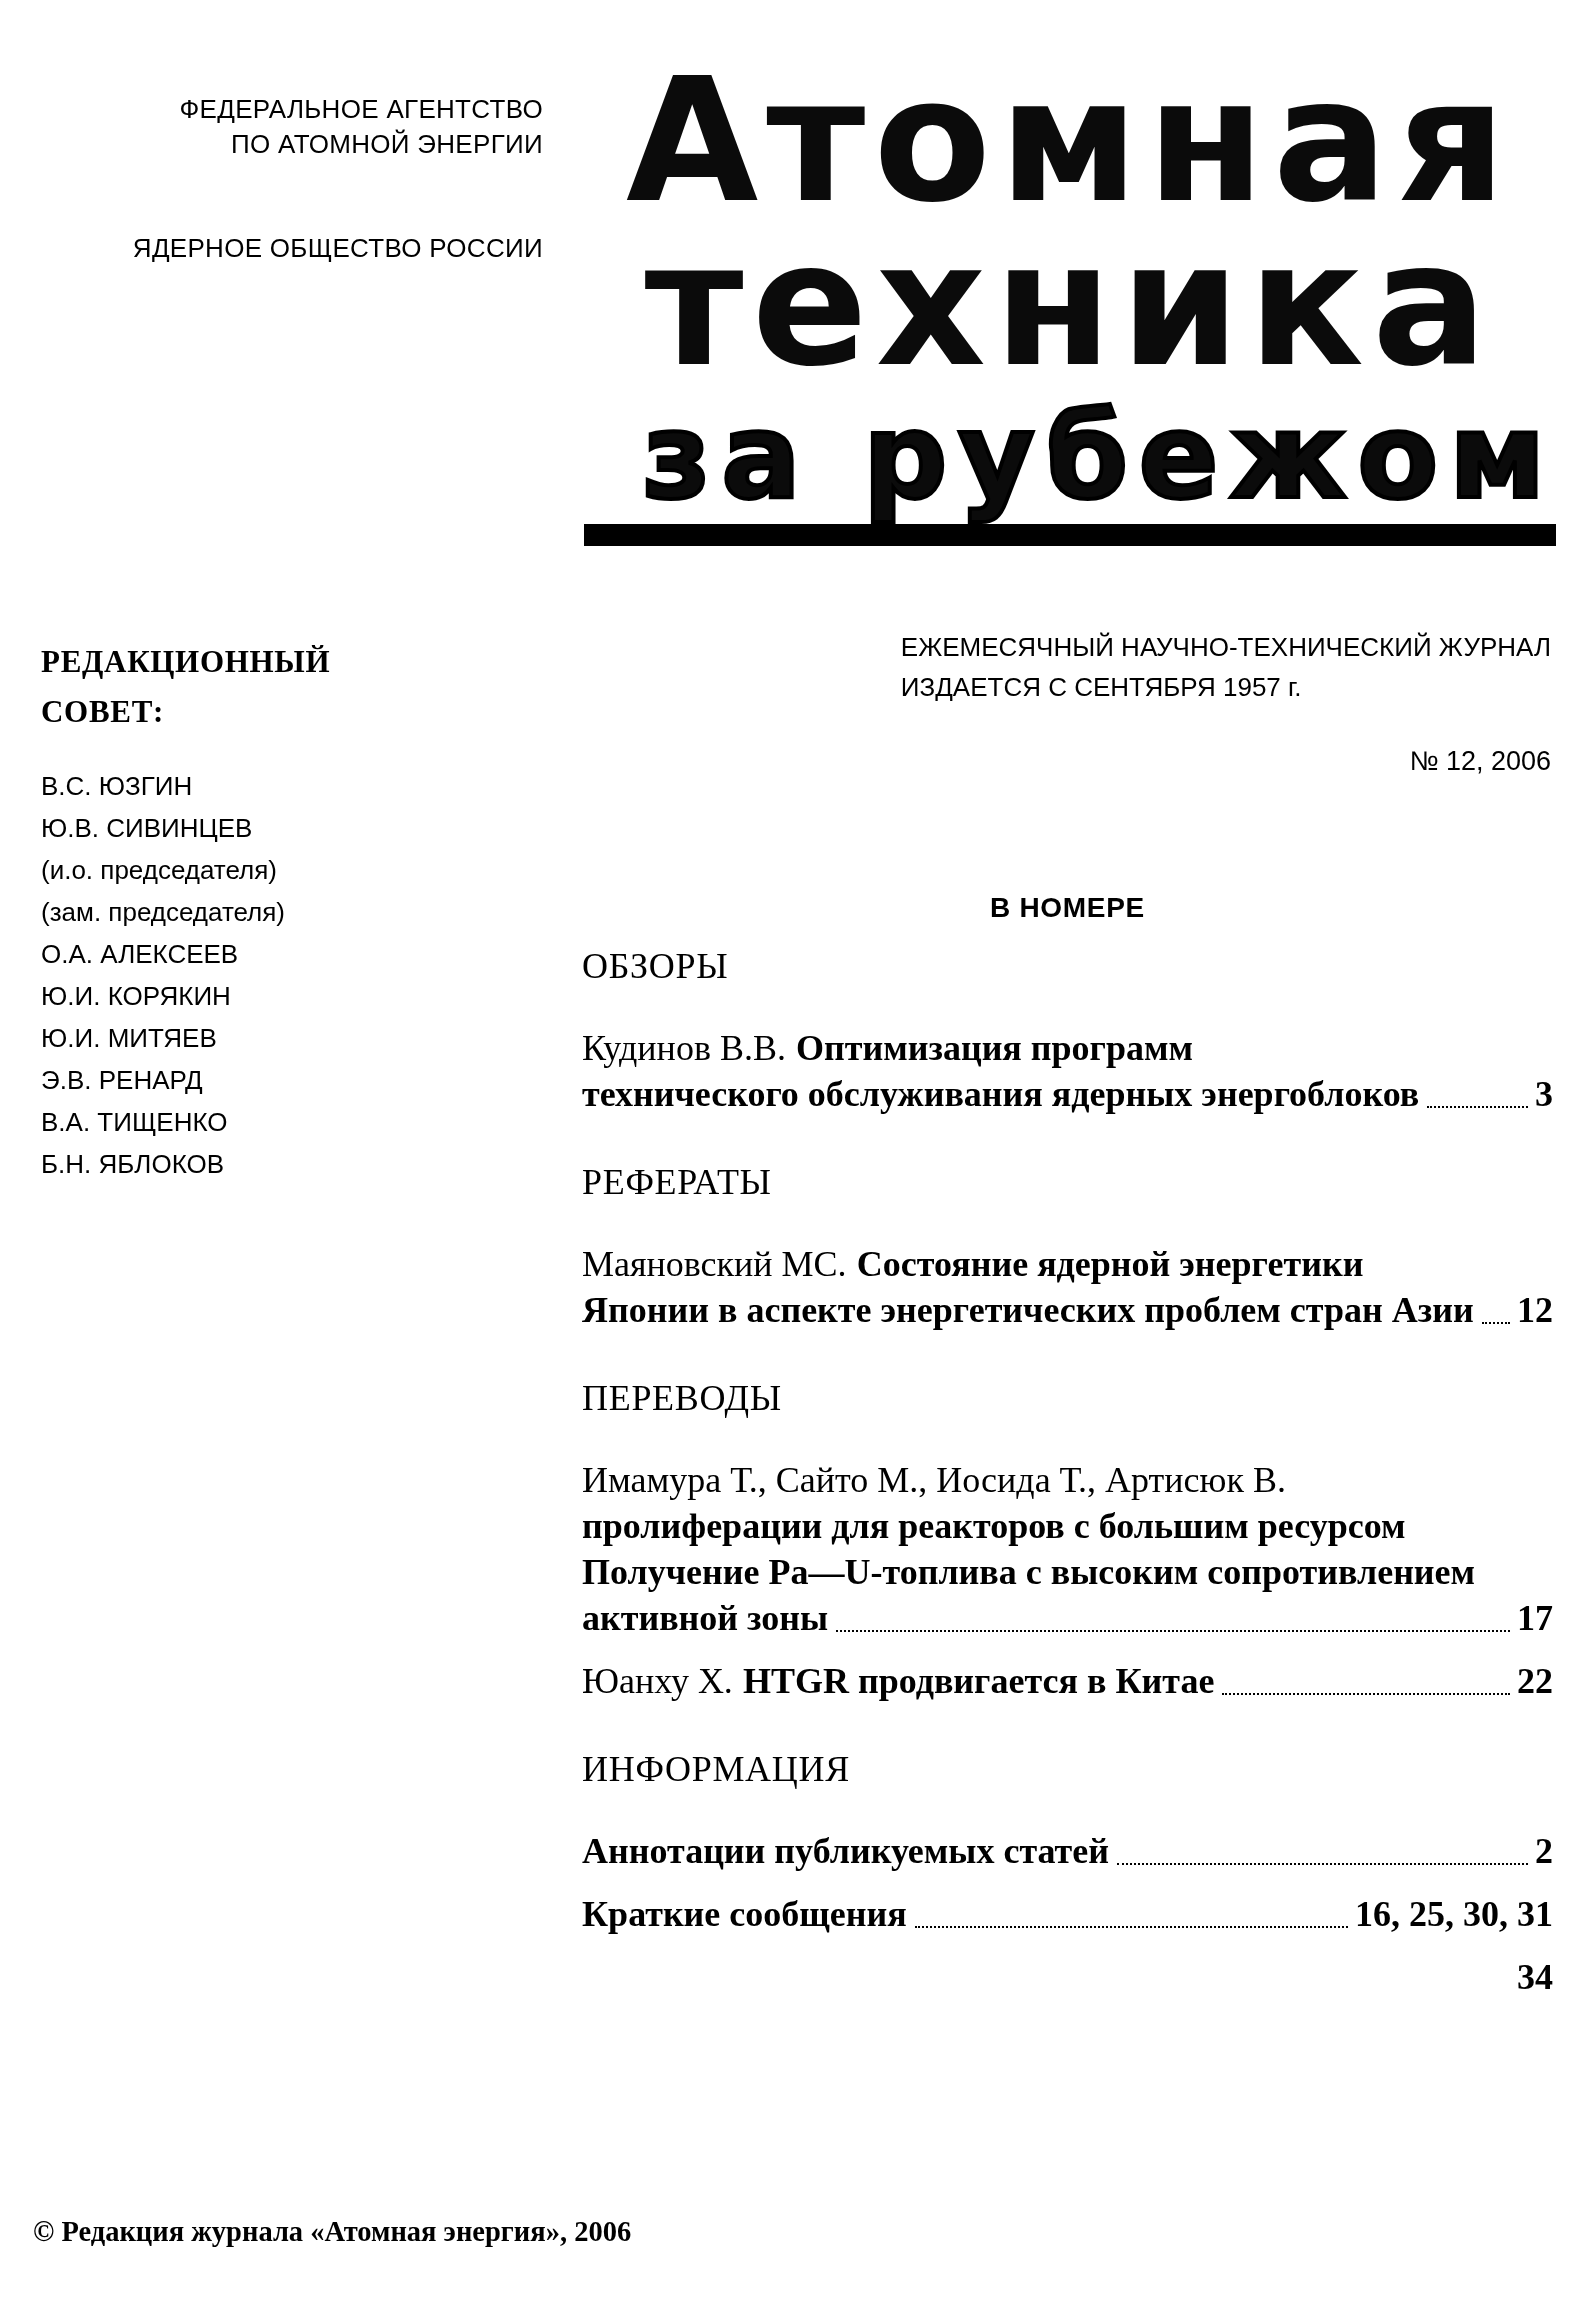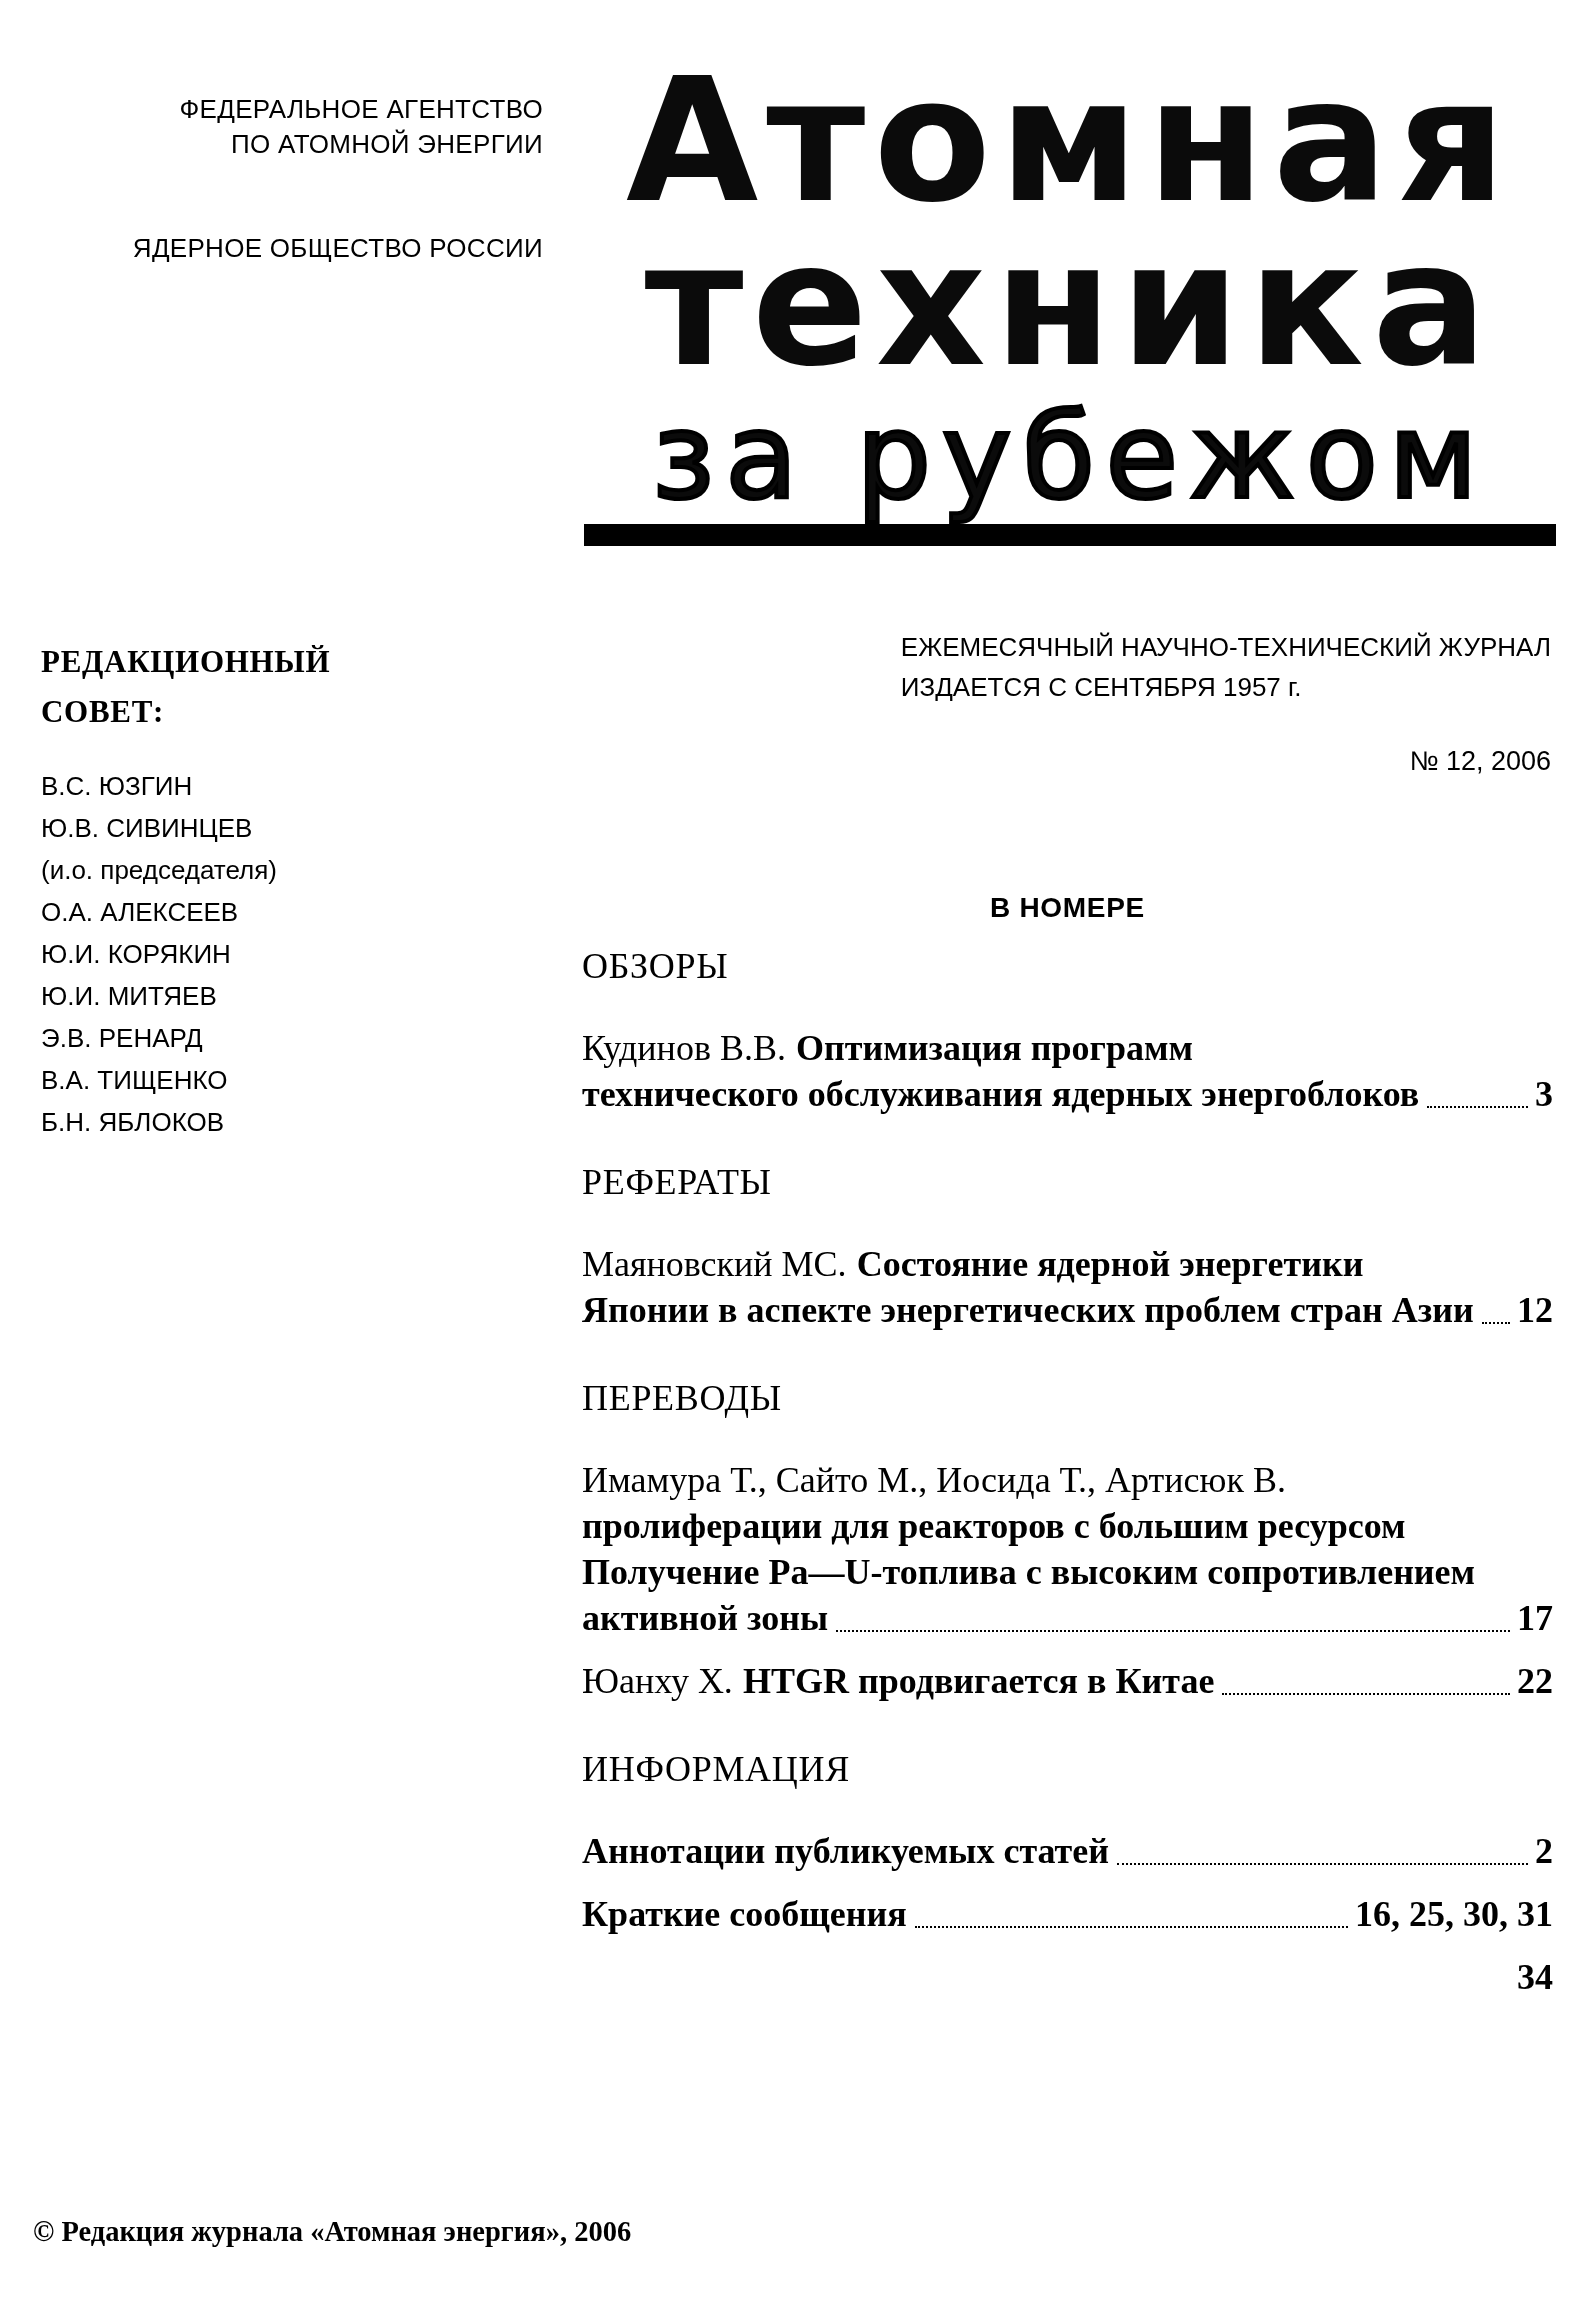--- a/index.html
+++ b/index.html
@@ -38,21 +38,22 @@
     font-weight: bold;
     color: #0b0b0b;
   }
   .logo-l1 { font-size: 171px; line-height: 0.88; letter-spacing: 8px; }
   .logo-l2 { font-size: 171px; line-height: 0.88; letter-spacing: 8px; margin-top: 13.3px; }
   .logo-l3 {
     font-size: 118px;
     line-height: 0.95;
     letter-spacing: 10.6px;
     margin-top: 20px;
-    font-weight: 400;
+    font-weight: 700;
+    text-align: right;
     -webkit-text-stroke: 4px #000;
   }
   .logo-bar { height: 22px; background: #000; margin-top: 12px; }
 
   
   .journal-info {
     position: absolute;
     top: 627px;
     right: 41px;
     text-align: left;
@@ -149,20 +150,21 @@
 
   <div class="board">
     <div class="board-title">
       <div>РЕДАКЦИОННЫЙ</div>
       <div>СОВЕТ:</div>
     </div>
     <div class="board-list">
       <div>В.С. ЮЗГИН</div>
       <div>Ю.В. СИВИНЦЕВ</div>
       <div>(и.о. председателя)</div>
+      <div>(зам. председателя)</div>
       <div>О.А. АЛЕКСЕЕВ</div>
       <div>Ю.И. КОРЯКИН</div>
       <div>Ю.И. МИТЯЕВ</div>
       <div>Э.В. РЕНАРД</div>
       <div>В.А. ТИЩЕНКО</div>
       <div>Б.Н. ЯБЛОКОВ</div>
     </div>
   </div>
 
   <div class="toc">

